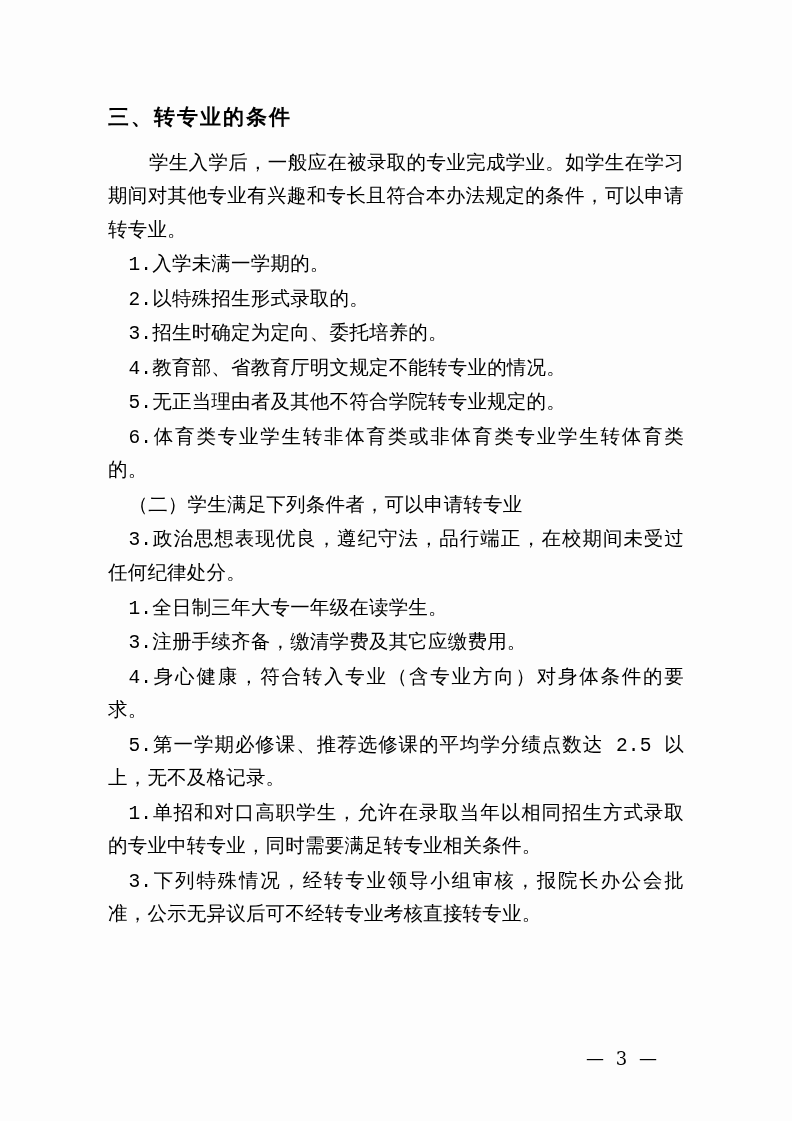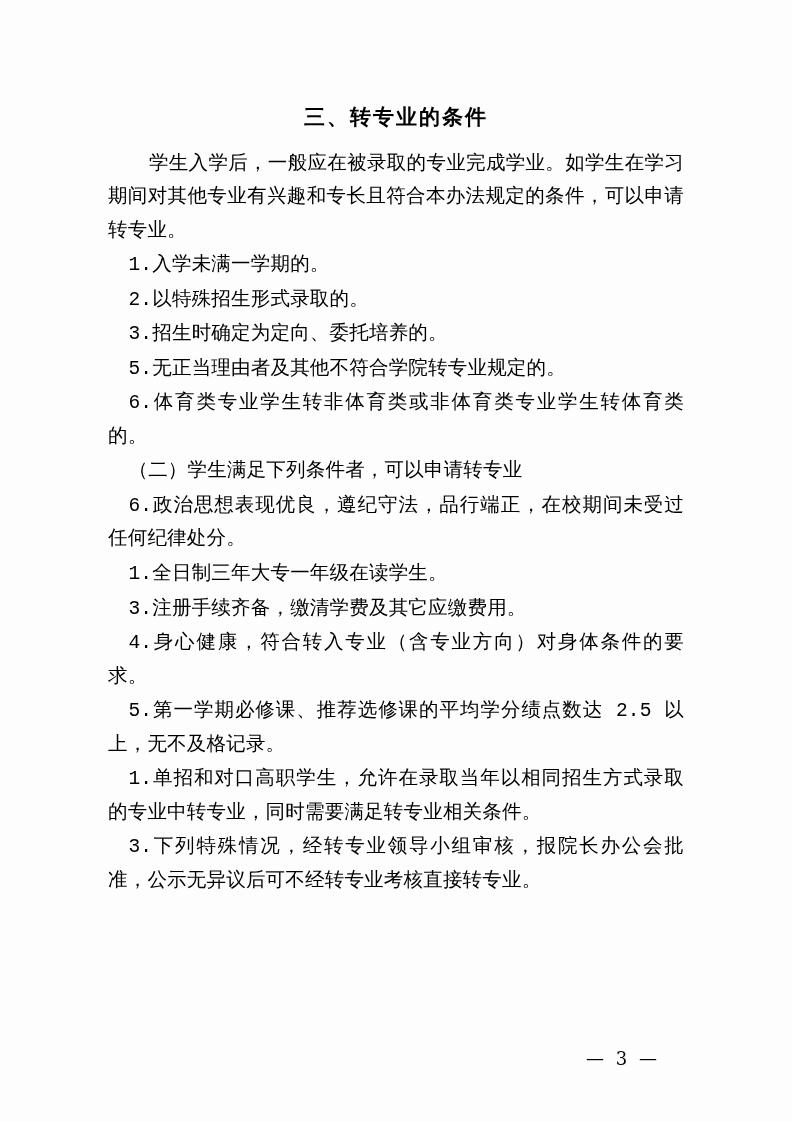--- a/index.html
+++ b/index.html
@@ -16,21 +16,20 @@
   }
   .page {
     position: relative;
     width: 792px;
     height: 1121px;
     box-sizing: border-box;
     padding: 84px 108px 60px 108px;
     background: #fdfdfd;
   }
   .doc-title {
-    text-align: center;
     font-size: 21px;
     font-weight: bold;
     letter-spacing: 2px;
     margin: 16px 0 14px 0;
     line-height: 1.6;
   }
   .para {
     font-size: 19.5px;
     line-height: 1.72;
     text-align: justify;
@@ -61,24 +60,25 @@
 
 <div class="page">
 
   <div class="doc-title">三、转专业的条件</div>
 
   <div class="body-text">
     <p class="para indent2">学生入学后，一般应在被录取的专业完成学业。如学生在学习期间对其他专业有兴趣和专长且符合本办法规定的条件，可以申请转专业。</p>
     <p class="para indent1">1.入学未满一学期的。</p>
     <p class="para indent1">2.以特殊招生形式录取的。</p>
     <p class="para indent1">3.招生时确定为定向、委托培养的。</p>
+    <p class="para indent1">4.教育部、省教育厅明文规定不能转专业的情况。</p>
     <p class="para indent1">5.无正当理由者及其他不符合学院转专业规定的。</p>
     <p class="para indent1">6.体育类专业学生转非体育类或非体育类专业学生转体育类的。</p>
     <p class="para indent1">（二）学生满足下列条件者，可以申请转专业</p>
-    <p class="para indent1">6.政治思想表现优良，遵纪守法，品行端正，在校期间未受过任何纪律处分。</p>
+    <p class="para indent1">3.政治思想表现优良，遵纪守法，品行端正，在校期间未受过任何纪律处分。</p>
     <p class="para indent1">1.全日制三年大专一年级在读学生。</p>
     <p class="para indent1">3.注册手续齐备，缴清学费及其它应缴费用。</p>
     <p class="para indent1">4.身心健康，符合转入专业（含专业方向）对身体条件的要求。</p>
     <p class="para indent1">5.第一学期必修课、推荐选修课的平均学分绩点数达 2.5 以上，无不及格记录。</p>
     <p class="para indent1">1.单招和对口高职学生，允许在录取当年以相同招生方式录取的专业中转专业，同时需要满足转专业相关条件。</p>
     <p class="para indent1">3.下列特殊情况，经转专业领导小组审核，报院长办公会批准，公示无异议后可不经转专业考核直接转专业。</p>
   </div>
 
   <div class="footer">— 3 —</div>
 

